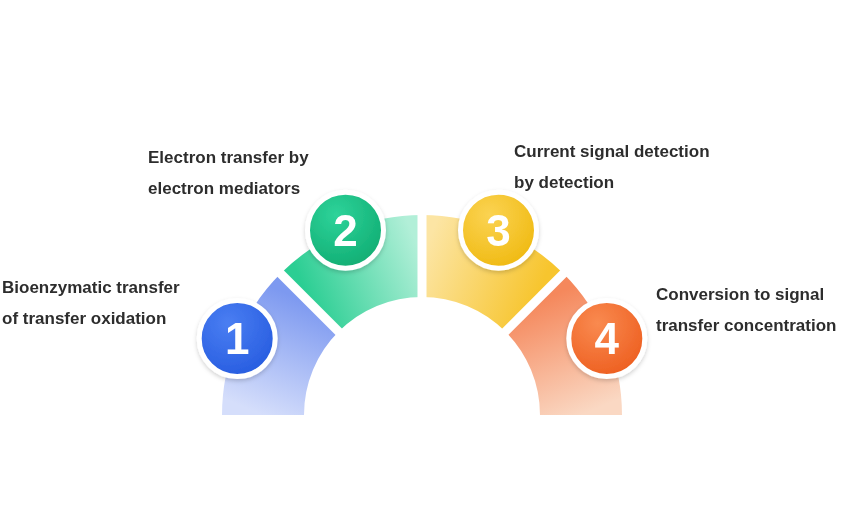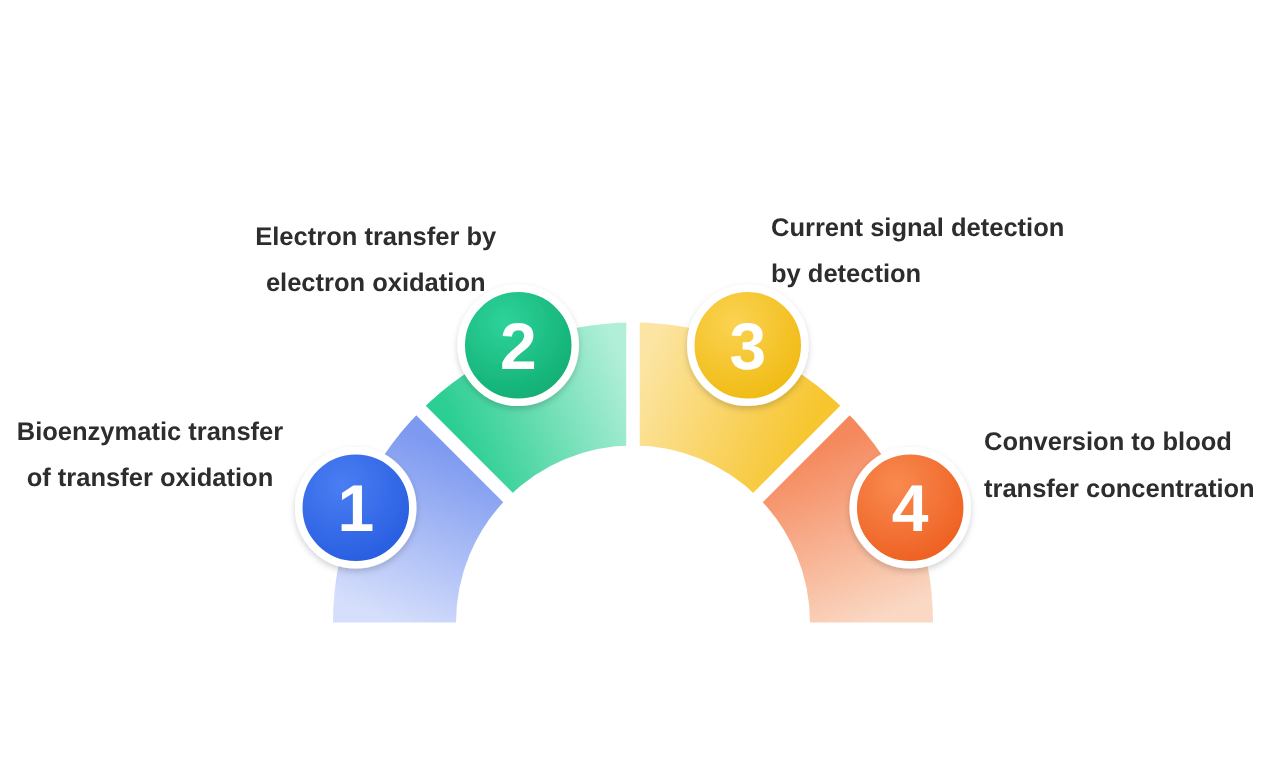--- a/index.html
+++ b/index.html
@@ -23,21 +23,21 @@
     top: 0;
   }
   .step-label {
     position: absolute;
     font-weight: 700;
     font-size: 17px;
     line-height: 31px;
     color: #2d2d2d;
     white-space: nowrap;
   }
-  .step-label.center { text-align: center; }
+  .step-label.center { text-align: left; }
   .step-label.left   { text-align: left; }
   .badge-number {
     font-family: "Liberation Sans", "DejaVu Sans", sans-serif;
     font-weight: 700;
     font-size: 44px;
     fill: #ffffff;
   }
 </style>
 </head>
 <body>
@@ -112,26 +112,26 @@
     </g>
   </svg>
 
   <div class="step-label center" style="left:2px; top:272px; width:196px;">
     <div>Bioenzymatic transfer</div>
     <div>of transfer oxidation</div>
   </div>
 
   <div class="step-label center" style="left:148px; top:142px; width:205px;">
     <div>Electron transfer by</div>
-    <div>electron oxidation</div>
+    <div>electron mediators</div>
   </div>
 
   <div class="step-label left" style="left:514px; top:136px;">
     <div>Current signal detection</div>
     <div>by detection</div>
   </div>
 
   <div class="step-label left" style="left:656px; top:279px;">
-    <div>Conversion to blood</div>
+    <div>Conversion to signal</div>
     <div>transfer concentration</div>
   </div>
 
 </div>
 
 </body></html>

